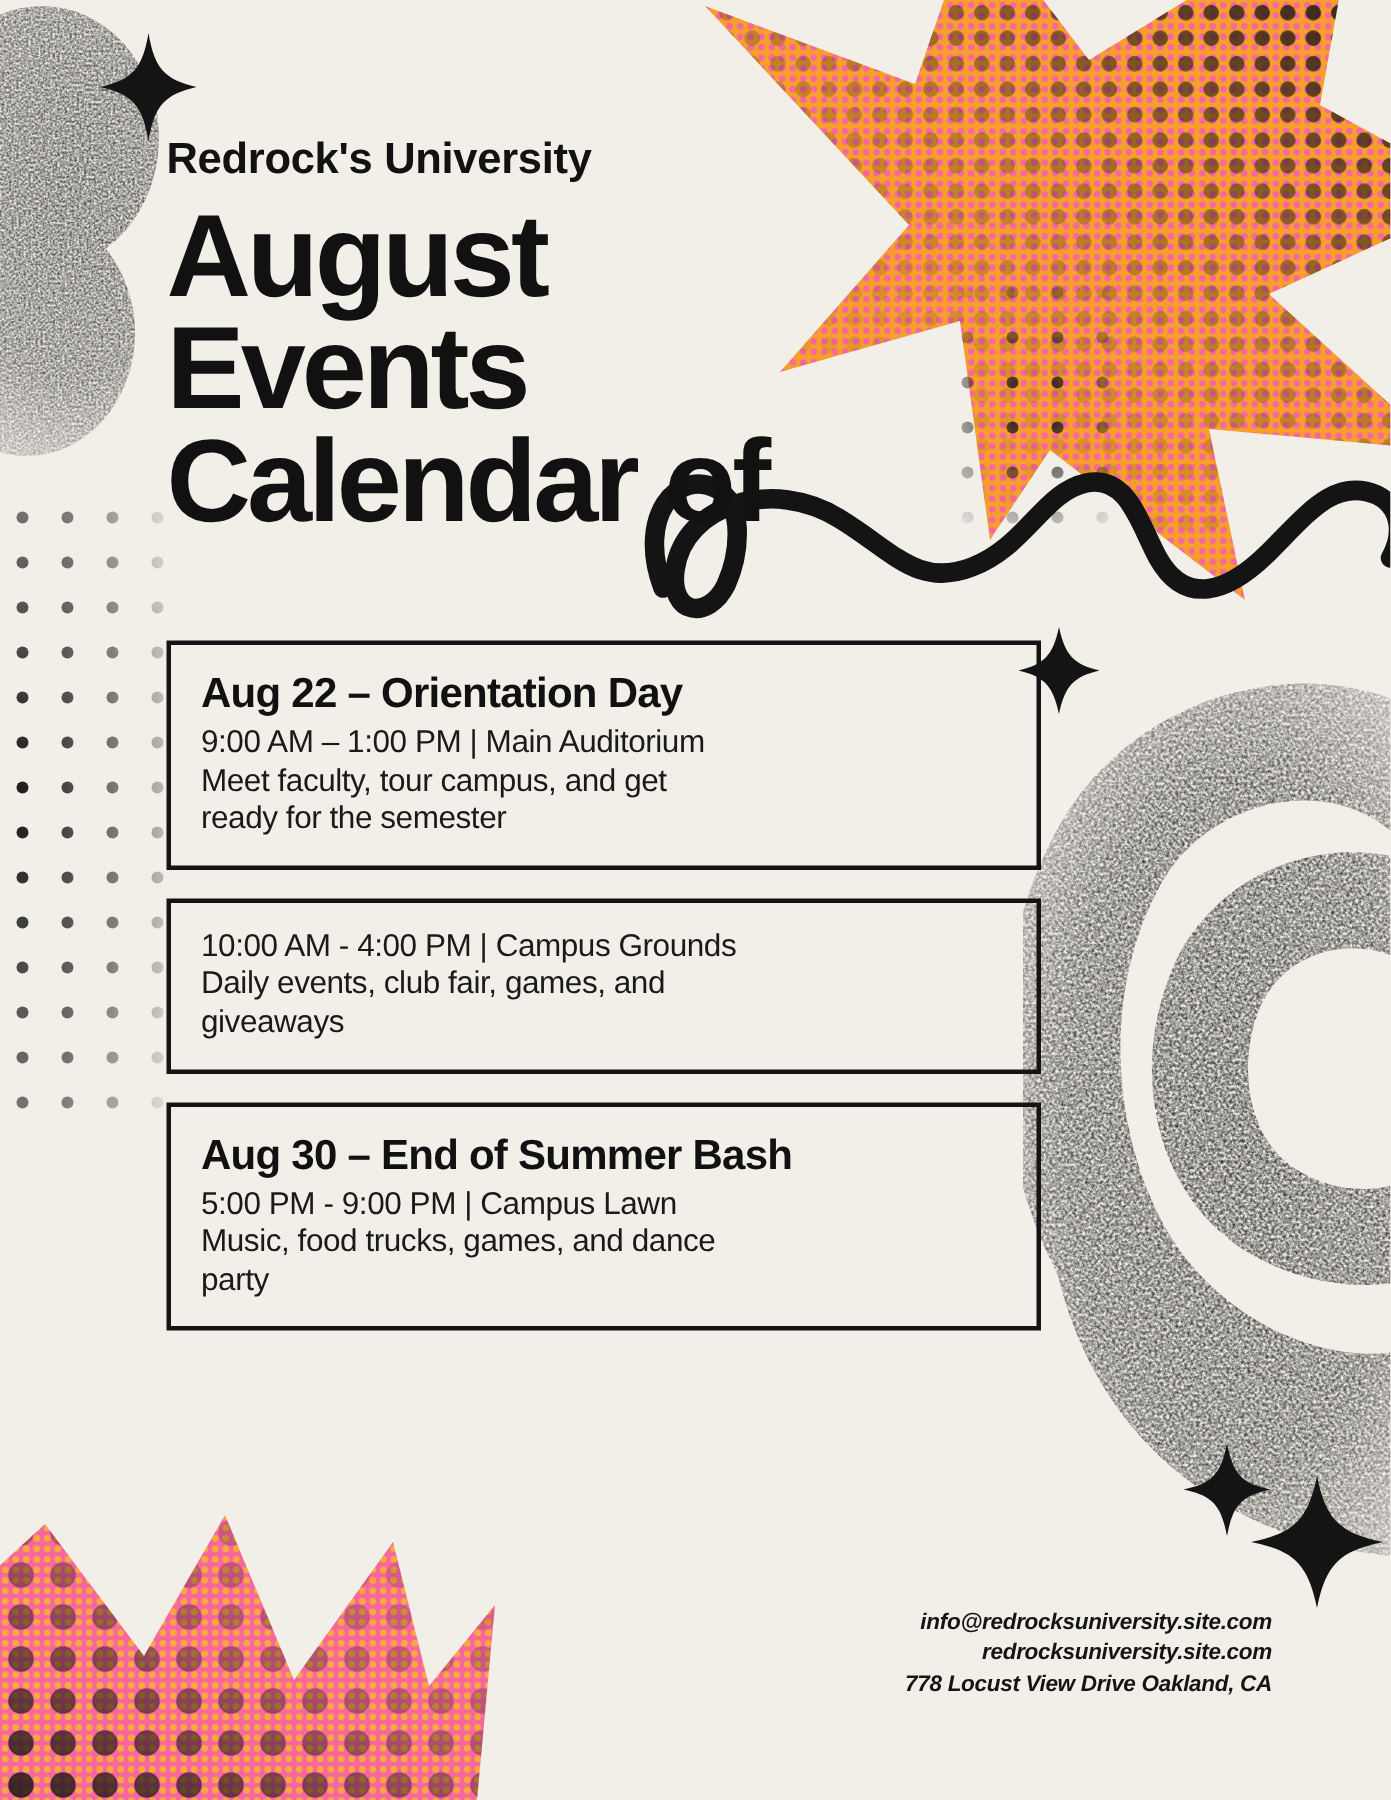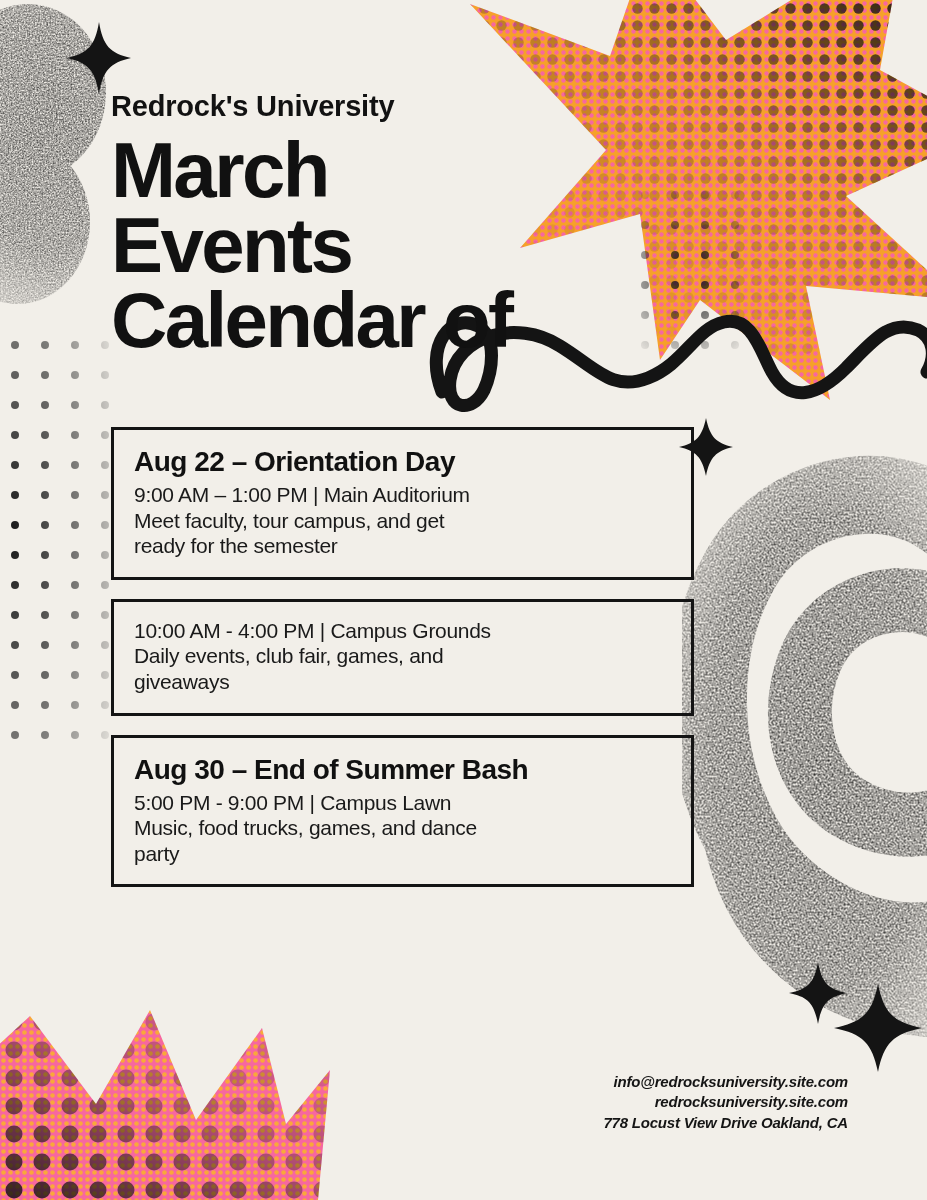--- a/index.html
+++ b/index.html
@@ -234,21 +234,21 @@
       <path d="M 878 984 C 884 1013, 893 1022, 922 1028 C 893 1034, 884 1043, 878 1072
                C 872 1043, 863 1034, 834 1028 C 863 1022, 872 1013, 878 984 Z"></path>
     </g>
   </svg>
 
   <div class="content">
 
     <div class="kicker">Redrock's University</div>
 
     <div class="headline">
-      <span>March</span>
+      <span>August</span>
       <span>Events</span>
       <span>Calendar of</span>
     </div>
 
     <div class="cards">
 
       <div class="card">
         <div class="card-title">Aug 22 – Orientation Day</div>
         <div class="card-line">9:00 AM – 1:00 PM | Main Auditorium</div>
         <div class="card-line">Meet faculty, tour campus, and get</div>

